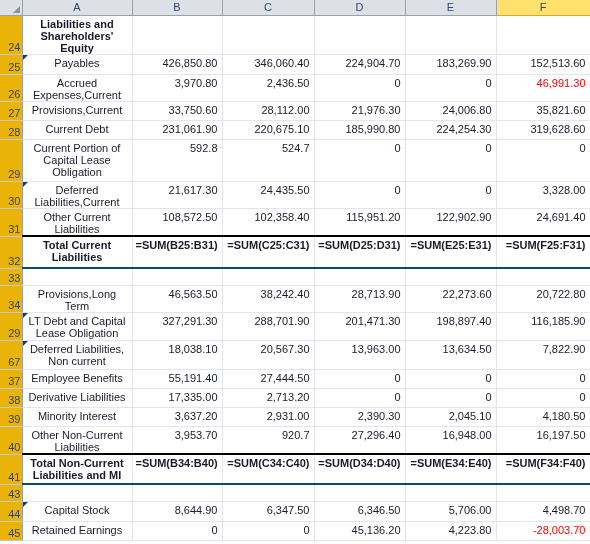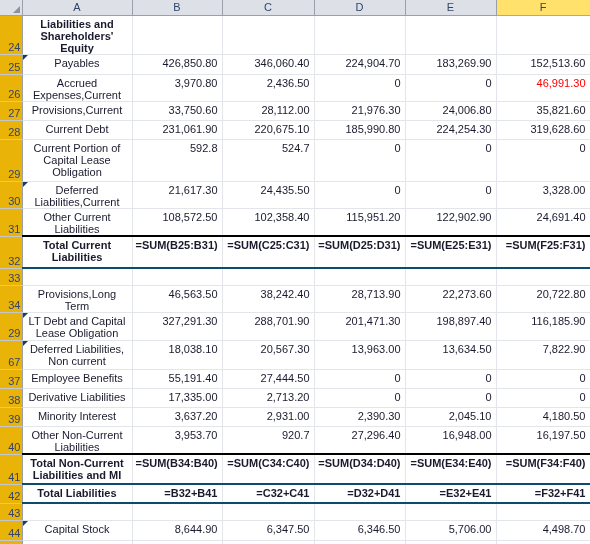--- a/index.html
+++ b/index.html
@@ -499,41 +499,20 @@
           <td class="cell num bold">
             <span class="pad">=SUM(D34:D40)</span>
           </td>
           <td class="cell num bold">
             <span class="pad">=SUM(E34:E40)</span>
           </td>
           <td class="cell num bold">
             <span class="pad">=SUM(F34:F40)</span>
           </td>
         </tr>
-        <tr class="totalrow" style="height: 19px;">
-          <td class="rowhdr">42</td>
-          <td class="cell lab bold">
-            <span class="pad">Total Liabilities</span>
-          </td>
-          <td class="cell num bold">
-            <span class="pad">=B32+B41</span>
-          </td>
-          <td class="cell num bold">
-            <span class="pad">=C32+C41</span>
-          </td>
-          <td class="cell num bold">
-            <span class="pad">=D32+D41</span>
-          </td>
-          <td class="cell num bold">
-            <span class="pad">=E32+E41</span>
-          </td>
-          <td class="cell num bold">
-            <span class="pad">=F32+F41</span>
-          </td>
-        </tr>
         <tr style="height: 17px;">
           <td class="rowhdr">43</td>
           <td class="cell lab">
             <span class="pad"></span>
           </td>
           <td class="cell num">
             <span class="pad"></span>
           </td>
           <td class="cell num">
             <span class="pad"></span>

